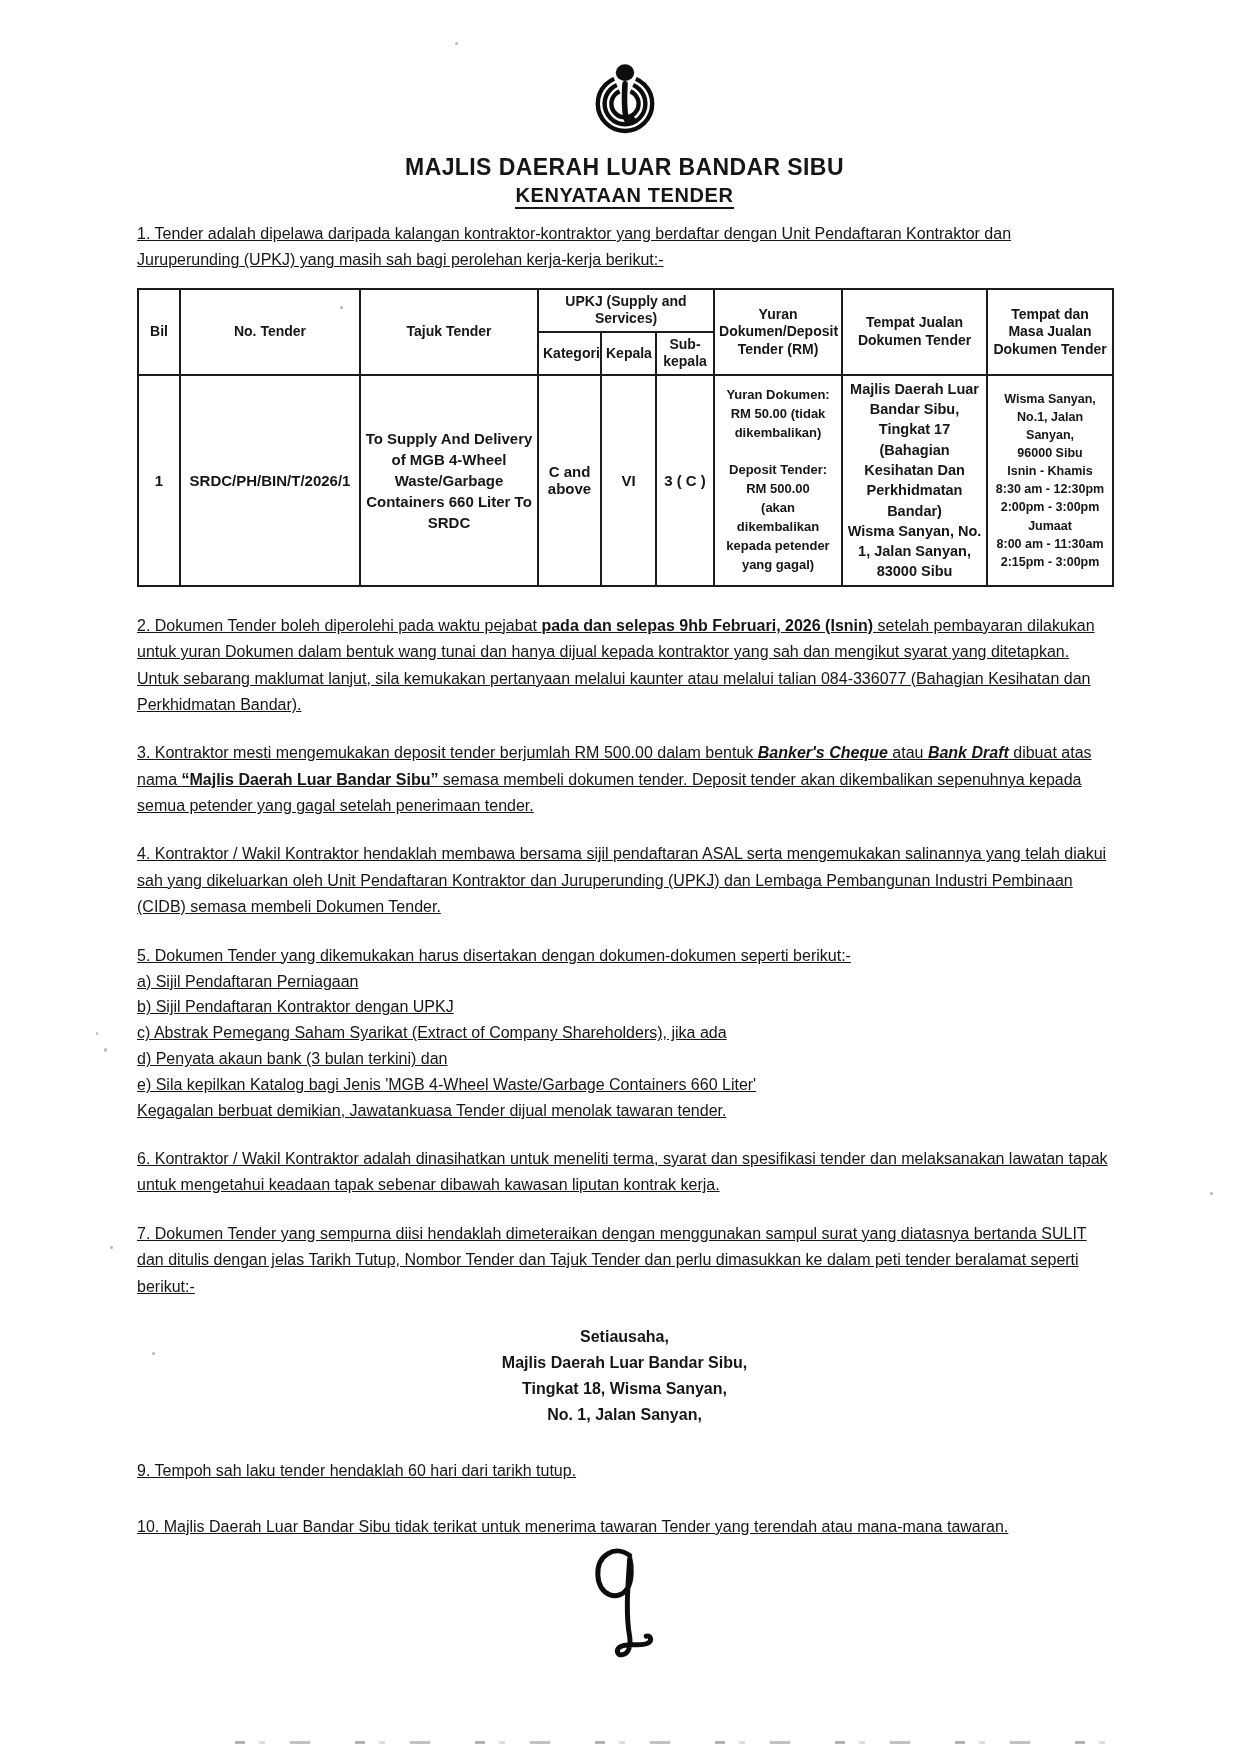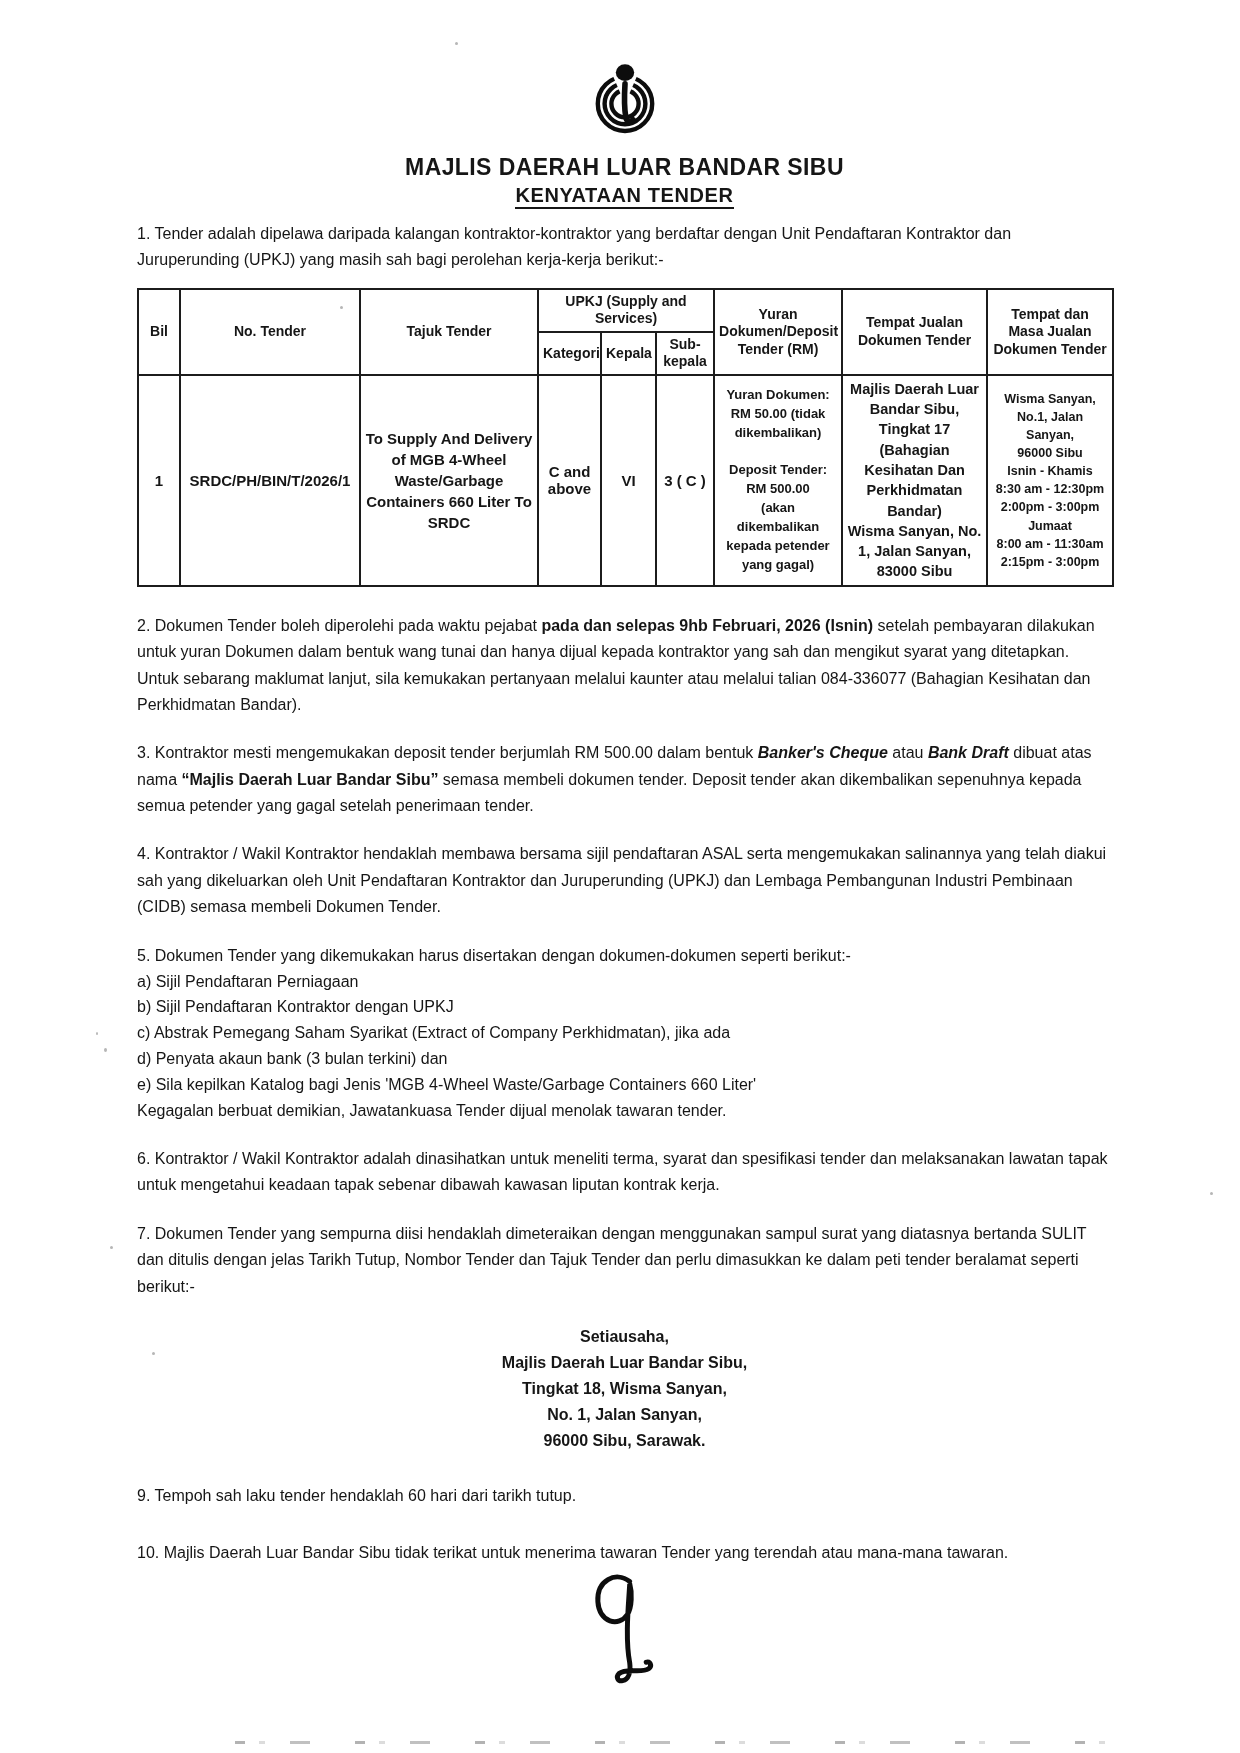--- a/index.html
+++ b/index.html
@@ -13,21 +13,21 @@
   }
   .page { position:relative; width:1240px; height:1753px; overflow:hidden; padding:62px 128px 0 137px; }
 
   
   .logo-wrap { width:80px; margin:0 auto; }
   .org-title { text-align:center; font-size:23px; font-weight:700; letter-spacing:.4px; margin-top:6px; }
   .doc-title { text-align:center; font-size:20px; font-weight:700; letter-spacing:.6px; margin-top:3px; }
   .doc-title span { border-bottom:2.5px solid #161616; padding-bottom:1px; }
 
   
-  .para { font-size:16px; line-height:1.65; margin-top:22px; text-align:left; }
+  .para { font-size:16px; line-height:1.65; margin-top:22px; text-align:left;text-decoration:underline; }
   .para.first { margin-top:14px; }
   .list-line { font-size:16px; line-height:1.62; }
 
   
   table.tender { border-collapse:collapse; width:975px; margin-top:14px; table-layout:fixed; }
   table.tender th, table.tender td {
     border:2px solid #1c1c1c; text-align:center; vertical-align:middle;
     font-weight:700; padding:3px 4px;
   }
   table.tender th { font-size:14px; line-height:1.25; }
@@ -136,35 +136,34 @@
   </table>
 
   <div class="para" style="margin-top:26px;"><span>2. Dokumen Tender boleh diperolehi pada waktu pejabat </span><span style="font-weight: 700;">pada dan selepas 9hb Februari, 2026 (Isnin)</span><span> setelah pembayaran dilakukan untuk yuran Dokumen dalam bentuk wang tunai dan hanya dijual kepada kontraktor yang sah dan mengikut syarat yang ditetapkan. Untuk sebarang maklumat lanjut, sila kemukakan pertanyaan melalui kaunter atau melalui talian 084-336077 (Bahagian Kesihatan dan Perkhidmatan Bandar).</span></div>
   <div class="para"><span>3. Kontraktor mesti mengemukakan deposit tender berjumlah RM 500.00 dalam bentuk </span><span style="font-weight: 700; font-style: italic;">Banker's Cheque</span><span> atau </span><span style="font-weight: 700; font-style: italic;">Bank Draft</span><span> dibuat atas nama </span><span style="font-weight: 700;">“Majlis Daerah Luar Bandar Sibu”</span><span> semasa membeli dokumen tender. Deposit tender akan dikembalikan sepenuhnya kepada semua petender yang gagal setelah penerimaan tender.</span></div>
   <div class="para"><span>4. Kontraktor / Wakil Kontraktor hendaklah membawa bersama sijil pendaftaran ASAL serta mengemukakan salinannya yang telah diakui sah yang dikeluarkan oleh Unit Pendaftaran Kontraktor dan Juruperunding (UPKJ) dan Lembaga Pembangunan Industri Pembinaan (CIDB) semasa membeli Dokumen Tender.</span></div>
 
   <div class="para">
     <div class="list-line">5. Dokumen Tender yang dikemukakan harus disertakan dengan dokumen-dokumen seperti berikut:-</div>
     <div class="list-line">a) Sijil Pendaftaran Perniagaan</div>
     <div class="list-line">b) Sijil Pendaftaran Kontraktor dengan UPKJ</div>
-    <div class="list-line">c) Abstrak Pemegang Saham Syarikat (Extract of Company Perkhidmatan), jika ada</div>
+    <div class="list-line">c) Abstrak Pemegang Saham Syarikat (Extract of Company Shareholders), jika ada</div>
     <div class="list-line">d) Penyata akaun bank (3 bulan terkini) dan</div>
     <div class="list-line">e) Sila kepilkan Katalog bagi Jenis 'MGB 4-Wheel Waste/Garbage Containers 660 Liter'</div>
     <div class="list-line">Kegagalan berbuat demikian, Jawatankuasa Tender dijual menolak tawaran tender.</div>
   </div>
 
   <div class="para"><span>6. Kontraktor / Wakil Kontraktor adalah dinasihatkan untuk meneliti terma, syarat dan spesifikasi tender dan melaksanakan lawatan tapak untuk mengetahui keadaan tapak sebenar dibawah kawasan liputan kontrak kerja.</span></div>
   <div class="para"><span>7. Dokumen Tender yang sempurna diisi hendaklah dimeteraikan dengan menggunakan sampul surat yang diatasnya bertanda SULIT dan ditulis dengan jelas Tarikh Tutup, Nombor Tender dan Tajuk Tender dan perlu dimasukkan ke dalam peti tender beralamat seperti berikut:-</span></div>
 
   <div class="addr-block">
     <div>Setiausaha,</div>
     <div>Majlis Daerah Luar Bandar Sibu,</div>
     <div>Tingkat 18, Wisma Sanyan,</div>
     <div>No. 1, Jalan Sanyan,</div>
-    <div>96000 Sibu, Sarawak.</div>
   </div>
 
   <div class="para p9"><span>9. Tempoh sah laku tender hendaklah 60 hari dari tarikh tutup.</span></div>
   <div class="para p10"><span>10. Majlis Daerah Luar Bandar Sibu tidak terikat untuk menerima tawaran Tender yang terendah atau mana-mana tawaran.</span></div>
 
   <div class="sig-wrap">
     <svg width="120" height="118" viewBox="0 0 100 100" aria-hidden="true">
       <path d="M54 8 C42 -1 26 7 27 25 C28 43 45 47 52 36 C56 30 56 17 54 10 C53 28 50 56 54 77 C55 85 53 91 48 92 C44 93 42 89 45 86 C51 81 64 86 70 82 C73.5 79.5 71 75 68 76.5" fill="none" stroke="#0d0d0d" stroke-width="4.2" stroke-linecap="round"></path>
     </svg>
   </div>

